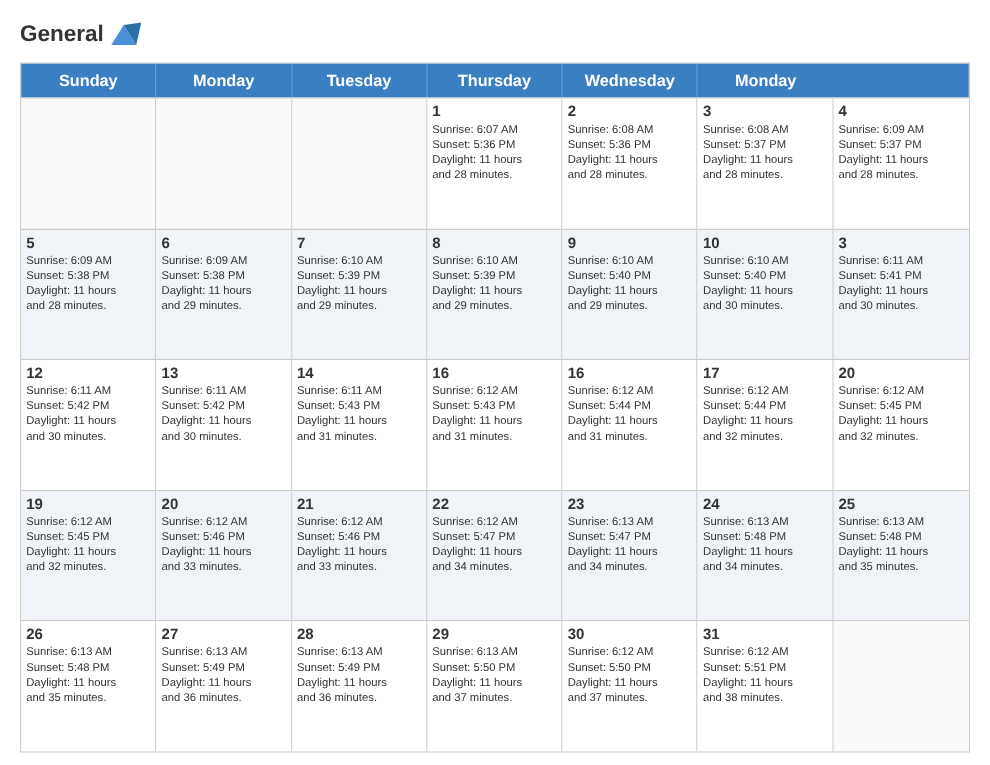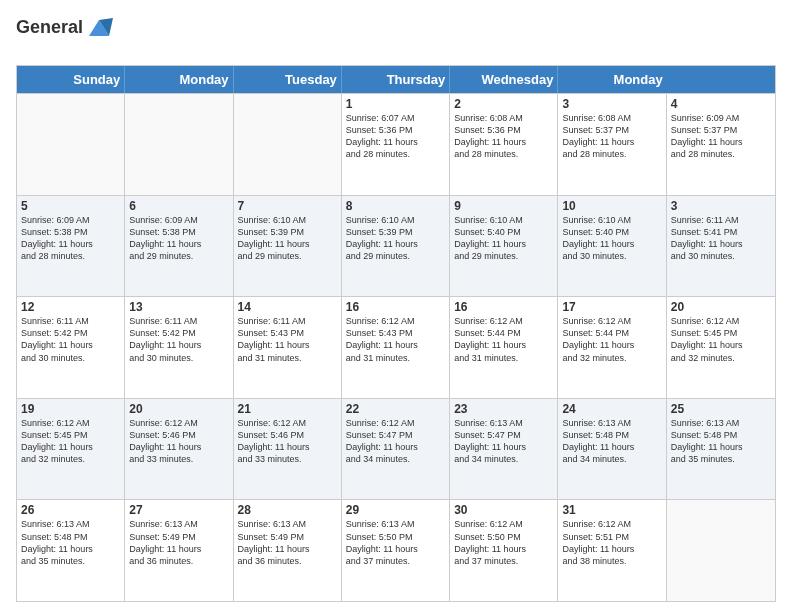--- a/index.html
+++ b/index.html
@@ -15,21 +15,21 @@
       height: 612px;
       background: #fff;
       display: flex;
       flex-direction: column;
       padding: 10px 16px 10px 16px;
     }
     .header {
       display: flex;
       align-items: flex-start;
       justify-content: space-between;
-      margin-bottom: 23px;
+      margin-bottom: 8px;
     }
     .logo {
       display: flex;
       align-items: center;
       margin-top: 4px;
     }
     .logo-text {
       font-size: 18px;
       font-weight: bold;
       color: #333;
@@ -62,21 +62,21 @@
     .cal-header {
       display: grid;
       grid-template-columns: repeat(7, 1fr);
       background: #3a7fc1;
     }
     .cal-header-cell {
       color: #fff;
       font-size: 13px;
       font-weight: bold;
       padding: 6px 4px;
-      text-align: right;
+      text-align: center;
       border-right: 1px solid #5a9fd1;
     }
     .cal-header-cell:last-child {
       border-right: none;
     }
     .cal-body {
       display: flex;
       flex-direction: column;
       flex: 1;
     }

